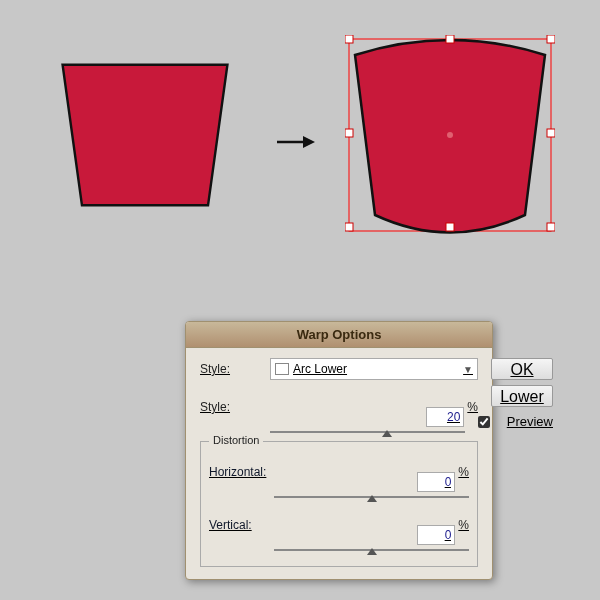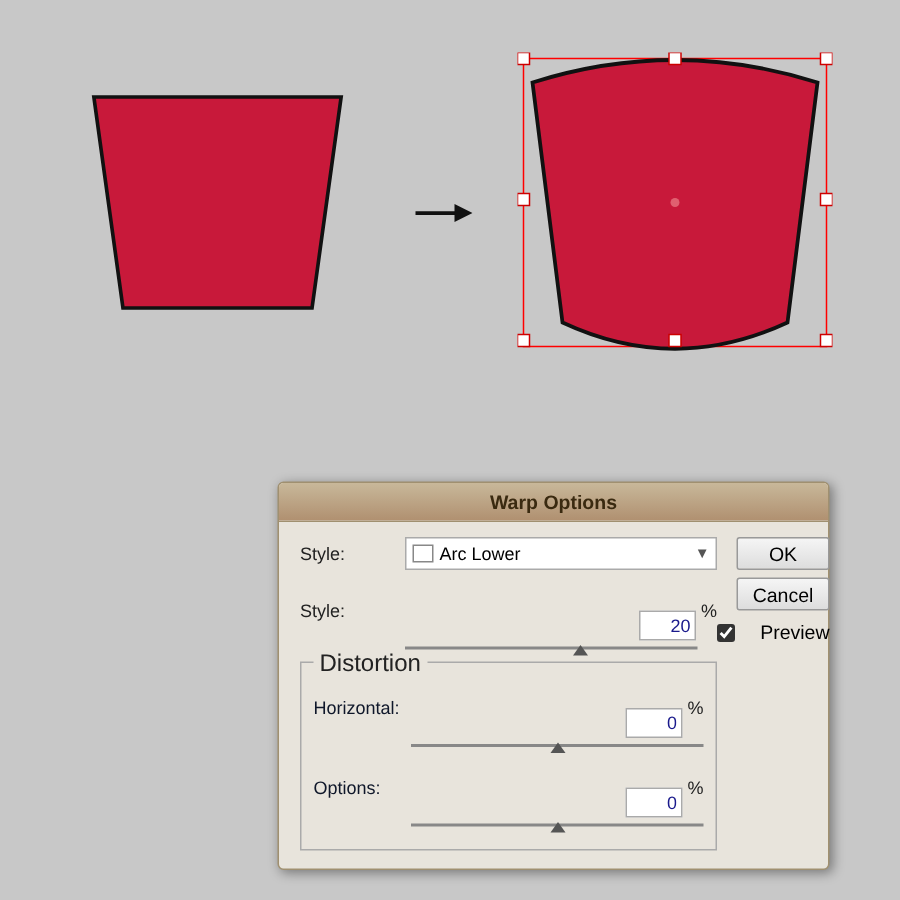--- a/index.html
+++ b/index.html
@@ -55,40 +55,41 @@
     .warped-shape-container svg {
       width: 100%;
       height: 100%;
     }
 
     
     .dialog {
       position: absolute;
       bottom: 20px;
       left: 185px;
-      width: 368px;
+      width: 308px;
       background: #e8e4dc;
       border: 1px solid #a09070;
       border-radius: 4px;
       box-shadow: 2px 2px 8px rgba(0,0,0,0.4);
     }
 
     .dialog-title {
       background: linear-gradient(to bottom, #c8b89a, #b09070);
       text-align: center;
       padding: 5px 0;
       font-size: 13px;
       font-weight: bold;
       color: #3a2a10;
       border-bottom: 1px solid #a09070;
       border-radius: 3px 3px 0 0;
     }
 
     .dialog-body {
       padding: 10px 14px 12px 14px;
+      text-decoration: underline;
     }
 
     .dialog-row {
       display: flex;
       align-items: center;
       margin-bottom: 7px;
     }
 
     .dialog-label {
       width: 70px;
@@ -221,21 +222,21 @@
       position: relative;
       background: transparent;
     }
 
     .distortion-legend {
       position: absolute;
       top: -8px;
       left: 8px;
       background: #e8e4dc;
       padding: 0 4px;
-      font-size: 16px;
+      font-size: 11px;
       color: #222;
     }
 
     .distortion-row {
       display: flex;
       align-items: center;
       margin-bottom: 2px;
       margin-top: 4px;
     }
 
@@ -251,21 +252,21 @@
       padding-left: 65px;
       margin-bottom: 5px;
     }
 
     .btn {
       width: 62px;
       height: 22px;
       background: linear-gradient(to bottom, #f5f5f5, #ddd);
       border: 1px solid #999;
       border-radius: 2px;
-      font-size: 13px;
+      font-size: 16px;
       cursor: pointer;
       text-align: center;
       line-height: 22px;
     }
 
     .preview-row {
       display: flex;
       align-items: center;
       gap: 17px;
       margin-top: 2px;
@@ -390,40 +391,40 @@
           </div>
 
           <div class="distortion-slider-container">
             <div class="slider-track">
               <div class="slider-line"></div>
               <div class="slider-thumb slider-thumb-center"></div>
             </div>
           </div>
 
           <div class="distortion-row">
-            <span class="distortion-label">Options:</span>
+            <span class="distortion-label">Vertical:</span>
             <div style="flex:1"></div>
             <input type="text" class="value-input" value="0" style="">
             <span class="percent-label">%</span>
           </div>
 
           <div class="distortion-slider-container">
             <div class="slider-track">
               <div class="slider-line"></div>
               <div class="slider-thumb slider-thumb-center"></div>
             </div>
           </div>
 
         </div>
 
       </div>
 
       <div class="dialog-right">
         <button class="btn">OK</button>
-        <button class="btn">Cancel</button>
+        <button class="btn">Lower</button>
         <div class="preview-row">
           <input type="checkbox" checked="" class="checkbox-input" style="">
           <span>Preview</span>
         </div>
       </div>
 
     </div>
   </div>
 </div>
 

